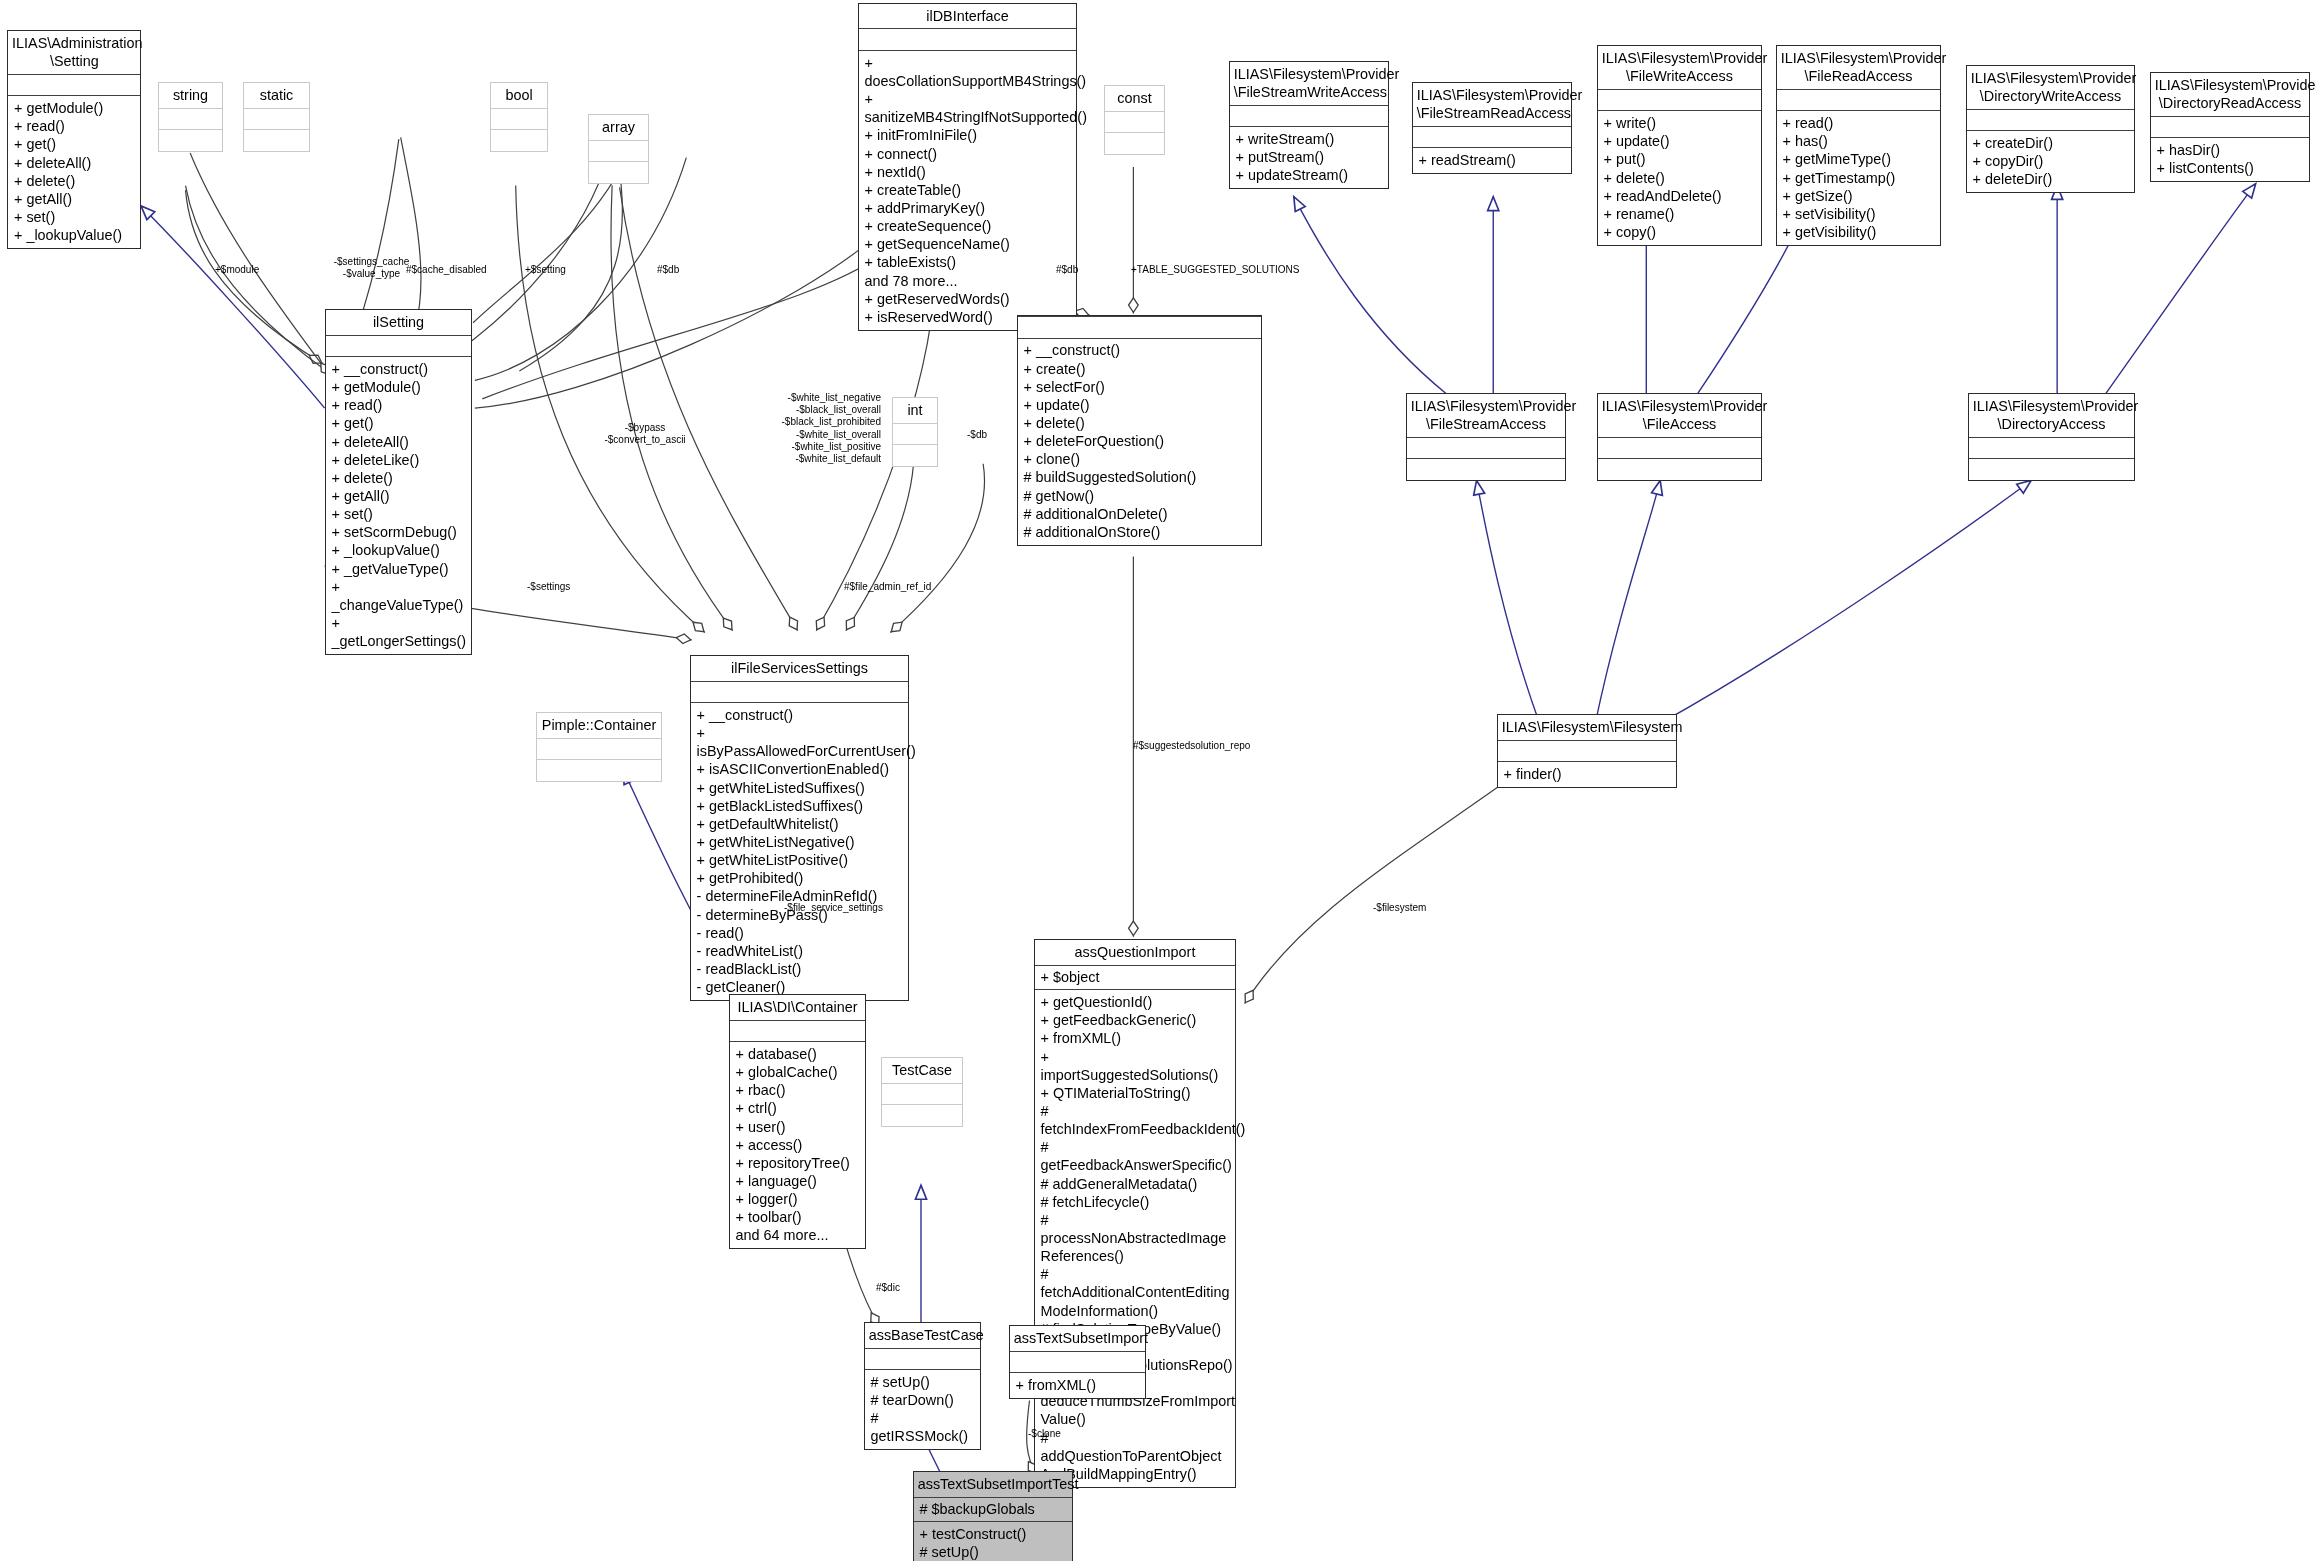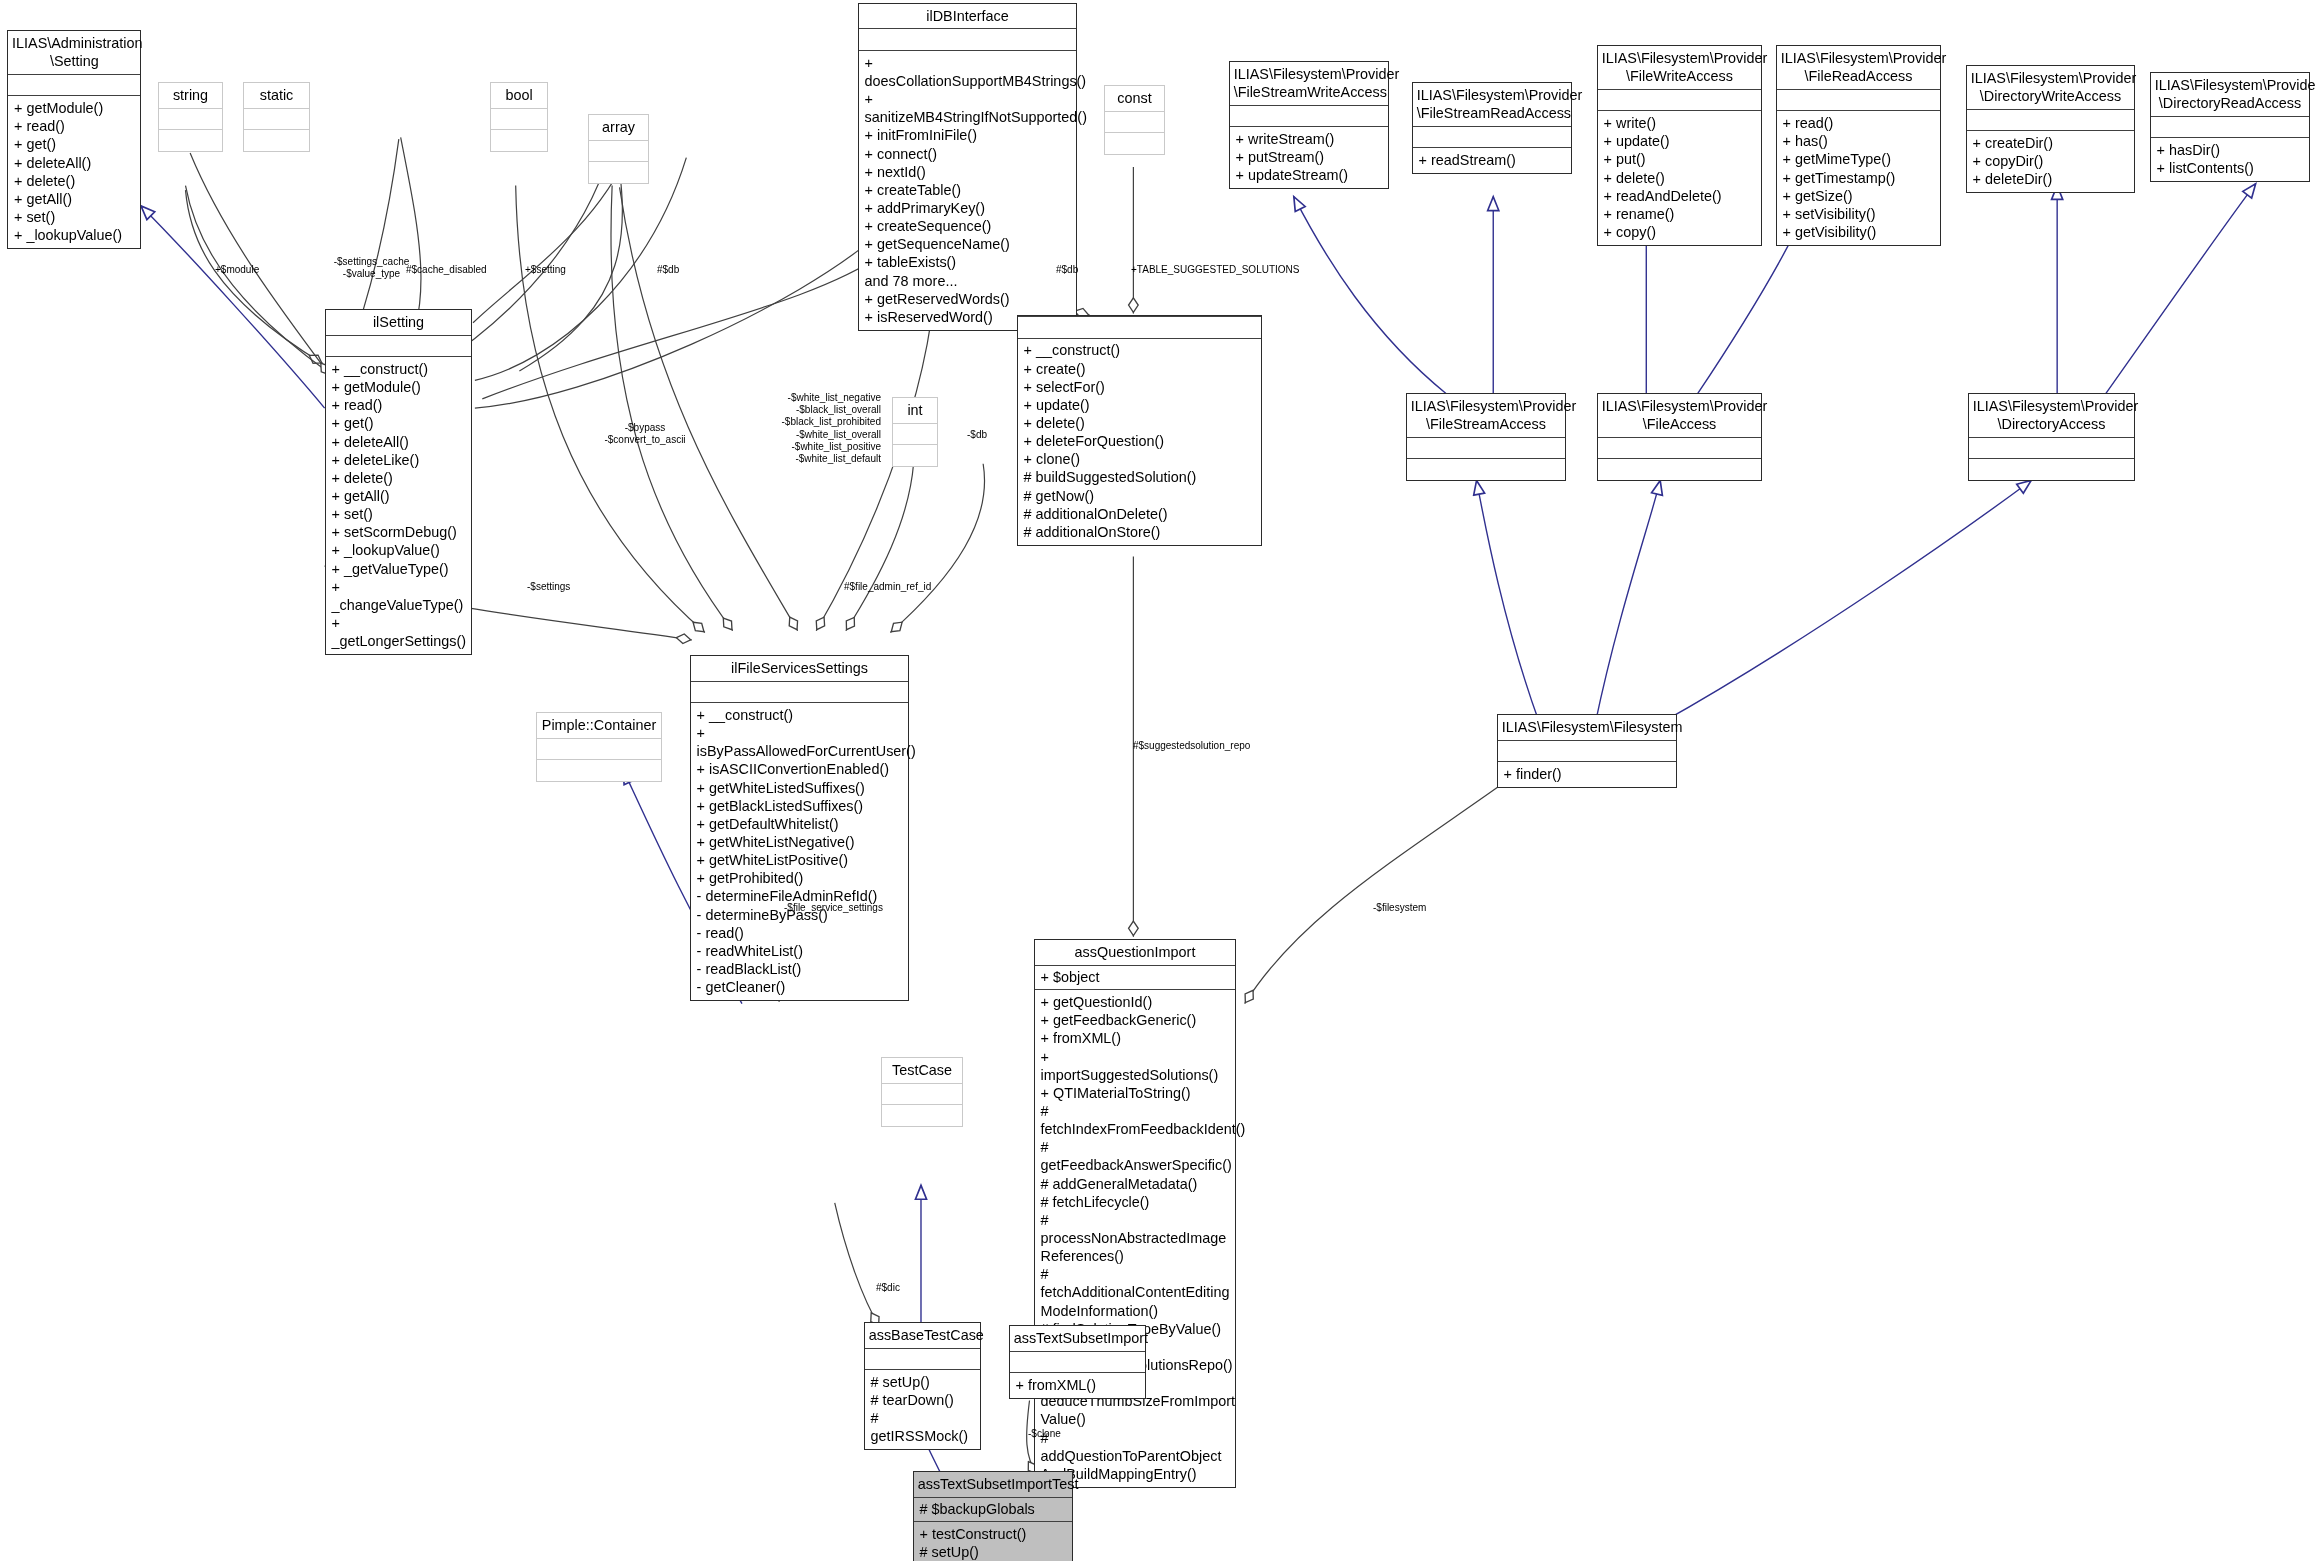--- a/index.html
+++ b/index.html
@@ -401,20 +401,37 @@
   </div>
 
   <div class="node solid" style="left:1497px; top:714px; width:180px;">
     <div class="title">ILIAS\Filesystem\Filesystem</div>
     <div class="sep"></div>
     <div class="attrs empty"></div>
     <div class="sep"></div>
     <div class="ops">+ finder()</div>
   </div>
 
+  <div class="node solid" style="left:729px; top:994px; width:137px;">
+    <div class="title">ILIAS\DI\Container</div>
+    <div class="sep"></div>
+    <div class="attrs empty"></div>
+    <div class="sep"></div>
+    <div class="ops">+ database()
++ globalCache()
++ rbac()
++ ctrl()
++ user()
++ access()
++ repositoryTree()
++ language()
++ logger()
++ toolbar()
+and 64 more...</div>
+  </div>
 
   <div class="node light" style="left:881px; top:1057px; width:82px;">
     <div class="title">TestCase</div>
     <div class="sep"></div>
     <div class="attrs empty"></div>
     <div class="sep"></div>
     <div class="ops empty"></div>
   </div>
 
   <div class="node solid" style="left:1034px; top:939px; width:202px;">

